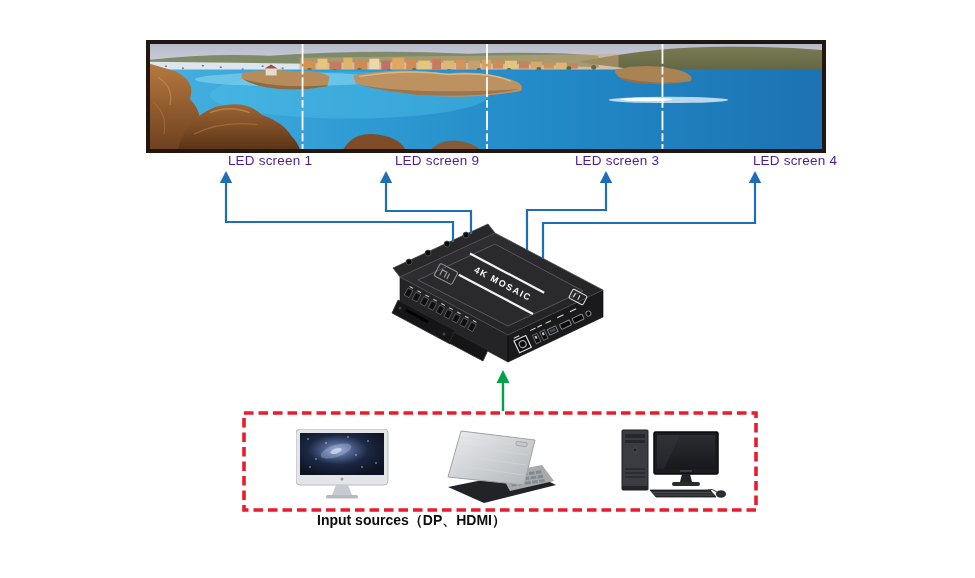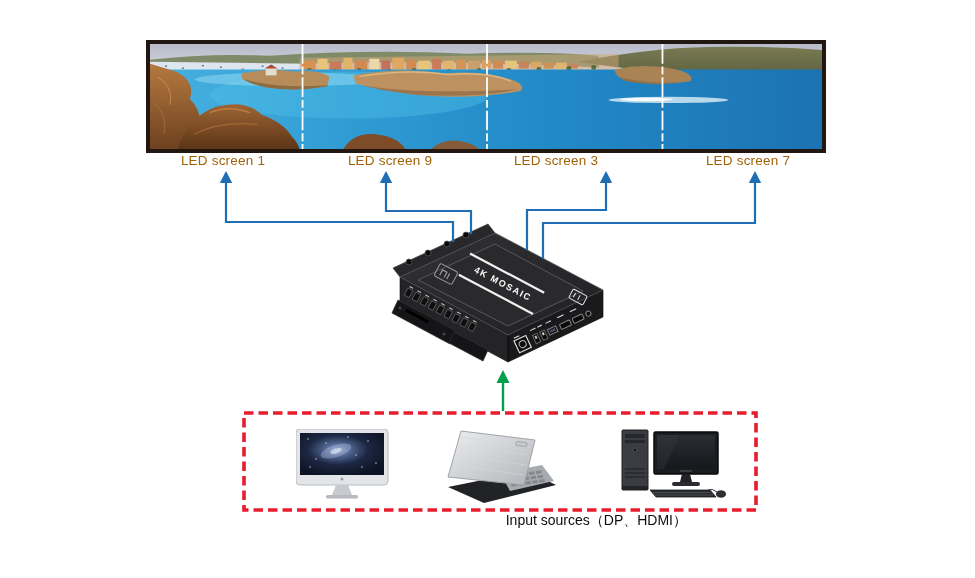--- a/index.html
+++ b/index.html
@@ -4,33 +4,33 @@
 <style>
   html,body{margin:0;padding:0;background:#ffffff;}
   .canvas{position:relative;width:975px;height:578px;background:#ffffff;overflow:hidden;
           font-family:"Liberation Sans",sans-serif;}
   
   .panorama{position:absolute;left:146px;top:40px;width:680px;height:113px;
             border:4px solid #211710;box-sizing:border-box;background:#1d2b3a;}
   .panorama svg{display:block;width:100%;height:100%;}
   
   .led-label{position:absolute;top:153px;transform:translateX(-50%);
-             font-size:13.5px;line-height:16px;color:#a16207;white-space:nowrap;letter-spacing:.2px;}
+             font-size:13.5px;line-height:16px;color:#4c1d95;white-space:nowrap;letter-spacing:.2px;margin-left:47px;}
   
   .overlay{position:absolute;left:0;top:0;width:975px;height:578px;pointer-events:none;z-index:5;}
   
   .device{position:absolute;left:388px;top:220px;width:228px;height:162px;z-index:3;}
   
   .input-box{position:absolute;left:242px;top:411px;width:516px;height:101px;z-index:2;}
   .src{position:absolute;z-index:3;}
   .src-monitor{left:296px;top:429px;width:96px;height:70px;}
   .src-laptop{left:440px;top:425px;width:120px;height:82px;}
   .src-desktop{left:620px;top:424px;width:108px;height:78px;}
-  .caption{position:absolute;left:317px;top:512px;width:370px;text-align:right;
-           font-size:14px;font-weight:400;color:#0d0d0d;}
+  .caption{position:absolute;left:317px;top:512px;width:370px;text-align:left;
+           font-size:14px;font-weight:700;color:#0d0d0d;}
 </style>
 </head>
 <body>
 
 <div class="canvas">
 
   <div class="panorama">
     <svg viewBox="0 0 674 107" preserveAspectRatio="none">
       <defs>
         <linearGradient id="sky" x1="0" y1="0" x2="0" y2="1">
@@ -140,22 +140,22 @@
       <g stroke="#ffffff" stroke-width="1.8" stroke-dasharray="20 3 8 3">
         <line x1="153" y1="0" x2="153" y2="107"></line>
         <line x1="338" y1="0" x2="338" y2="107"></line>
         <line x1="514" y1="0" x2="514" y2="107"></line>
       </g>
     </svg>
   </div>
 
   <div class="led-label" style="left:223px">LED screen 1</div>
   <div class="led-label" style="left:390px">LED screen 9</div>
-  <div class="led-label" style="left:556px">LED screen 3</div>
-  <div class="led-label" style="left:748px">LED screen 7</div>
+  <div class="led-label" style="left:570px">LED screen 3</div>
+  <div class="led-label" style="left:748px">LED screen 4</div>
 
   <svg class="device" viewBox="0 0 228 162">
     <defs>
       <linearGradient id="topFace" x1="0" y1="0" x2="1" y2="1">
         <stop offset="0" stop-color="#323236"></stop>
           <stop offset="1" stop-color="#202023"></stop>
       </linearGradient>
     </defs>
 
     <polygon points="12,57 120,115 120,142 12,84" fill="#242427" stroke="#111" stroke-width="0.6"></polygon>

